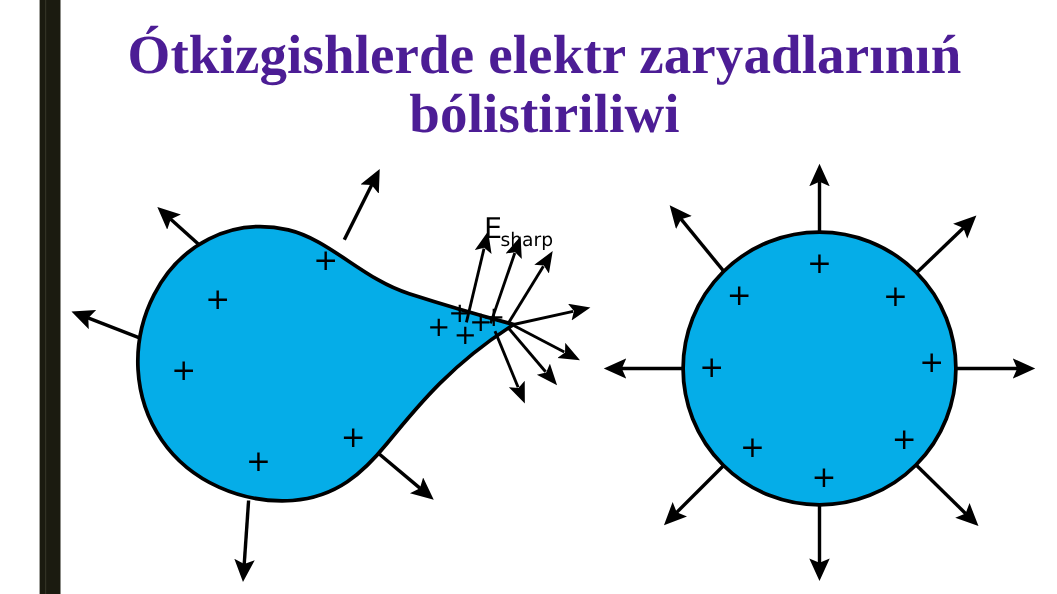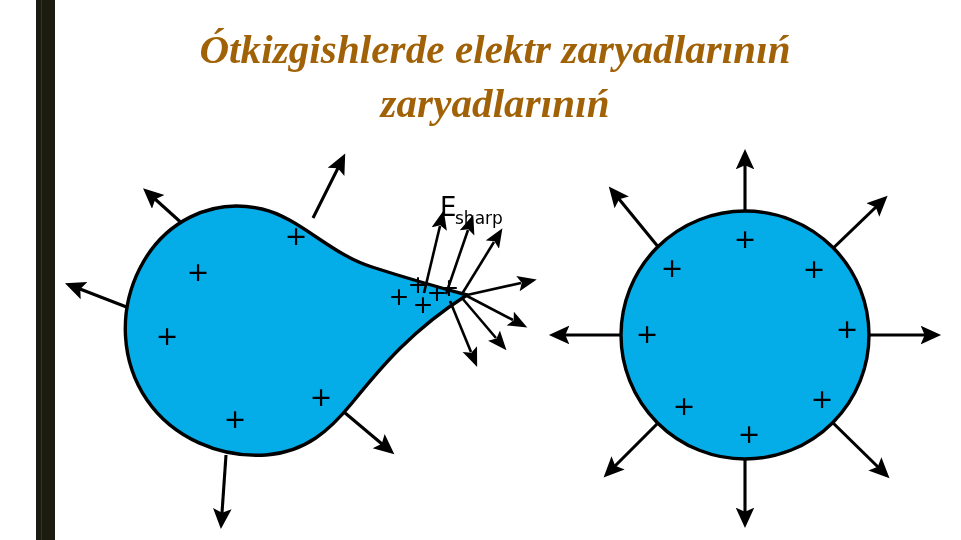--- a/index.html
+++ b/index.html
@@ -40,26 +40,25 @@
   #title-block {
     position: absolute;
     left: 70px;
     top: 22px;
     width: 850px;
     text-align: center;
   }
   .title-line {
     font-family: "Liberation Serif", serif;
     font-weight: bold;
-    font-size: 41px;
+    font-size: 50px;
     line-height: 54px;
-    color: #a16207;
+    color: #4c1d95;
     letter-spacing: 0.1px;
     white-space: nowrap;
-    font-style: italic;
   }
   
   #figure {
     position: absolute;
     left: 0;
     top: 0;
     width: 961px;
     height: 540px;
     pointer-events: none;
   }
@@ -72,21 +71,21 @@
 </head>
 <body>
 
 <div id="slide">
 
   <div id="accent-bar"></div>
   <div id="accent-bar-inner"></div>
 
   <div id="title-block">
     <div class="title-line">Ótkizgishlerde elektr zaryadlarınıń</div>
-    <div class="title-line">zaryadlarınıń</div>
+    <div class="title-line">bólistiriliwi</div>
   </div>
 
   <div id="figure">
     <svg class="fig-svg" width="961" height="540" viewBox="0 0 961 540" xmlns="http://www.w3.org/2000/svg">
 
       <defs>
         <marker id="ah" markerWidth="8" markerHeight="8" refX="1.4" refY="3" orient="auto" markerUnits="strokeWidth">
           <path d="M0,0 L6.6,3 L0,6 L1.3,3 Z" fill="#000"></path>
         </marker>
         <marker id="ahs" markerWidth="9" markerHeight="9" refX="1.2" refY="3" orient="auto" markerUnits="strokeWidth">

